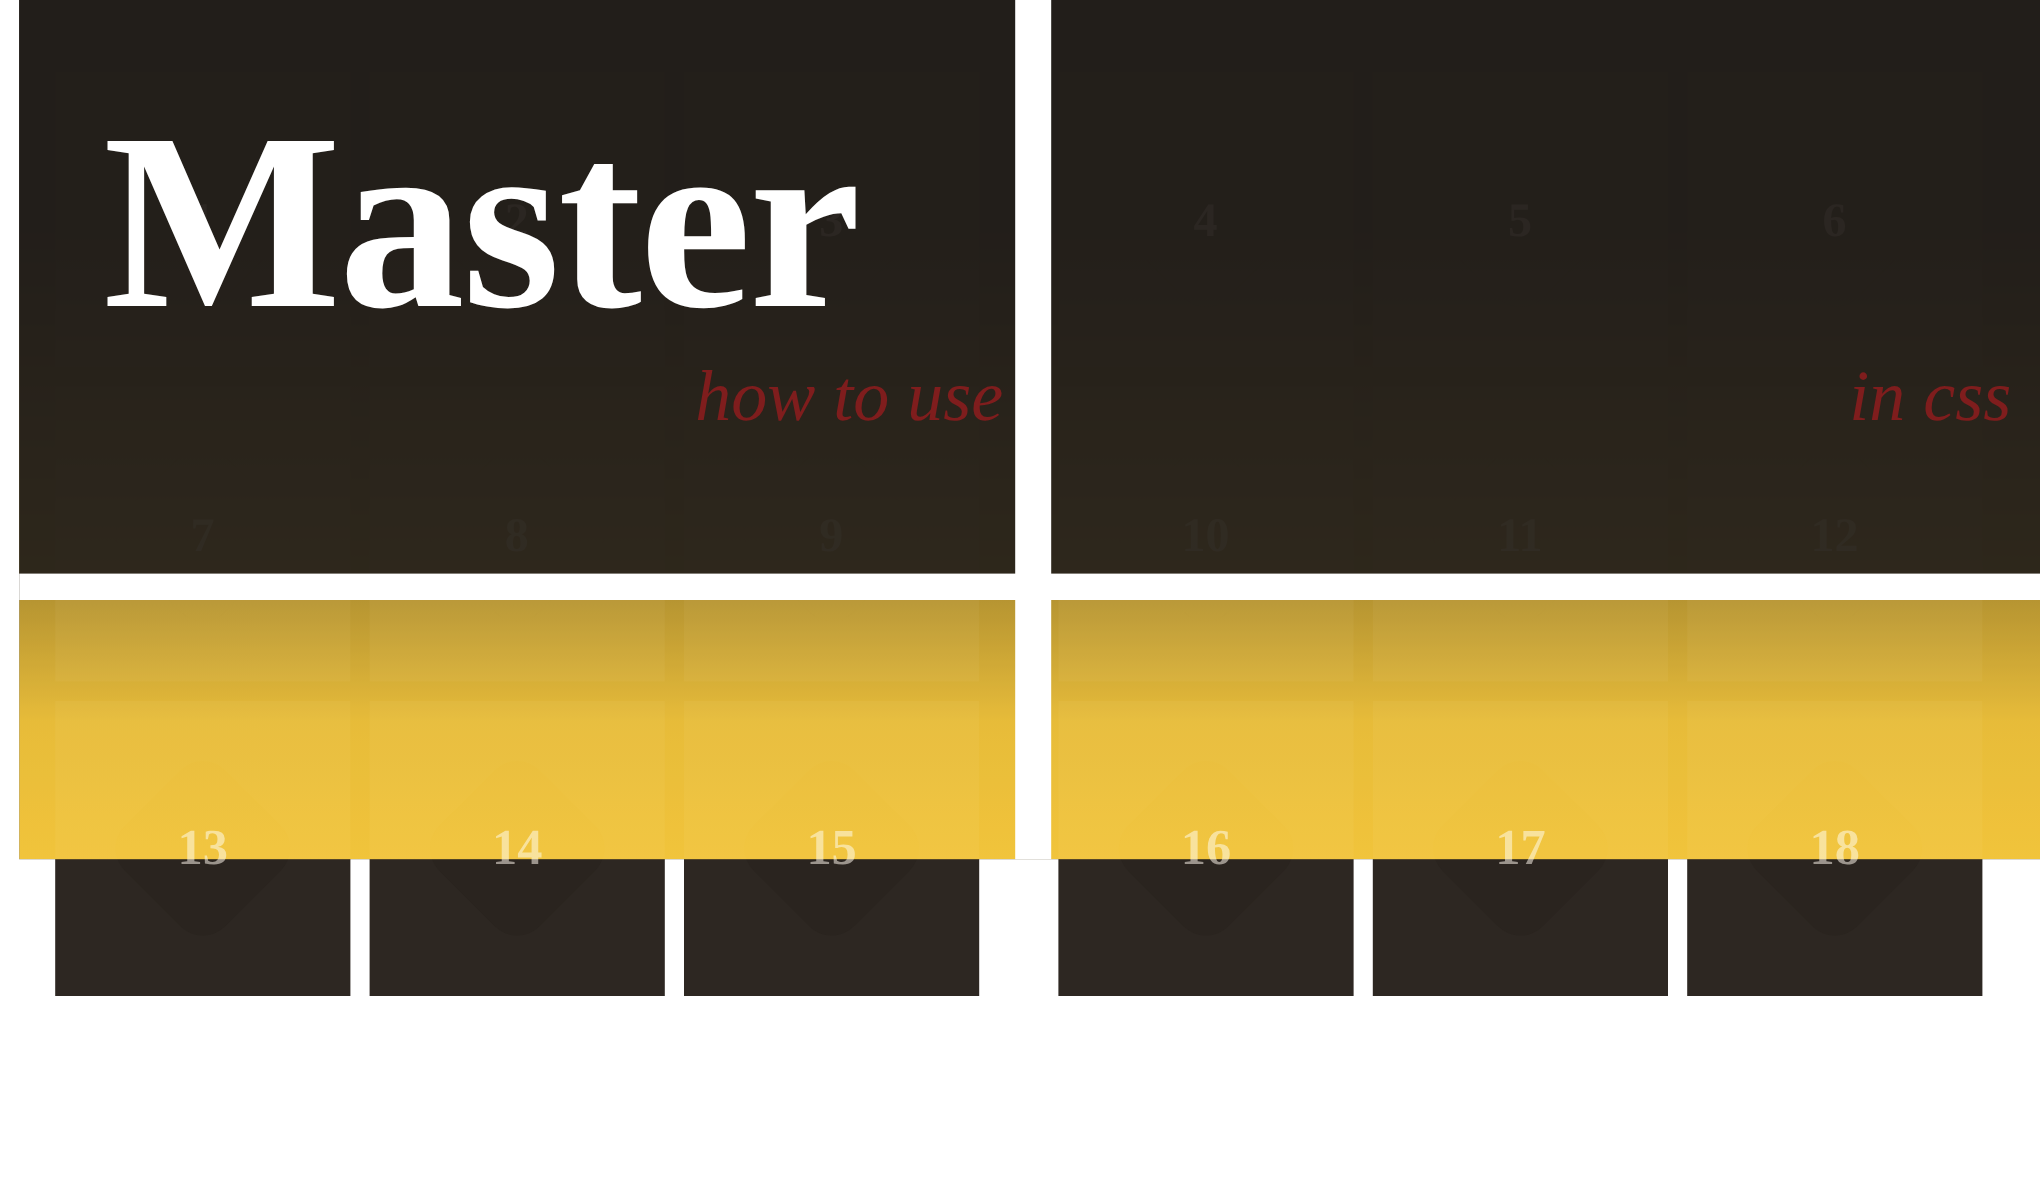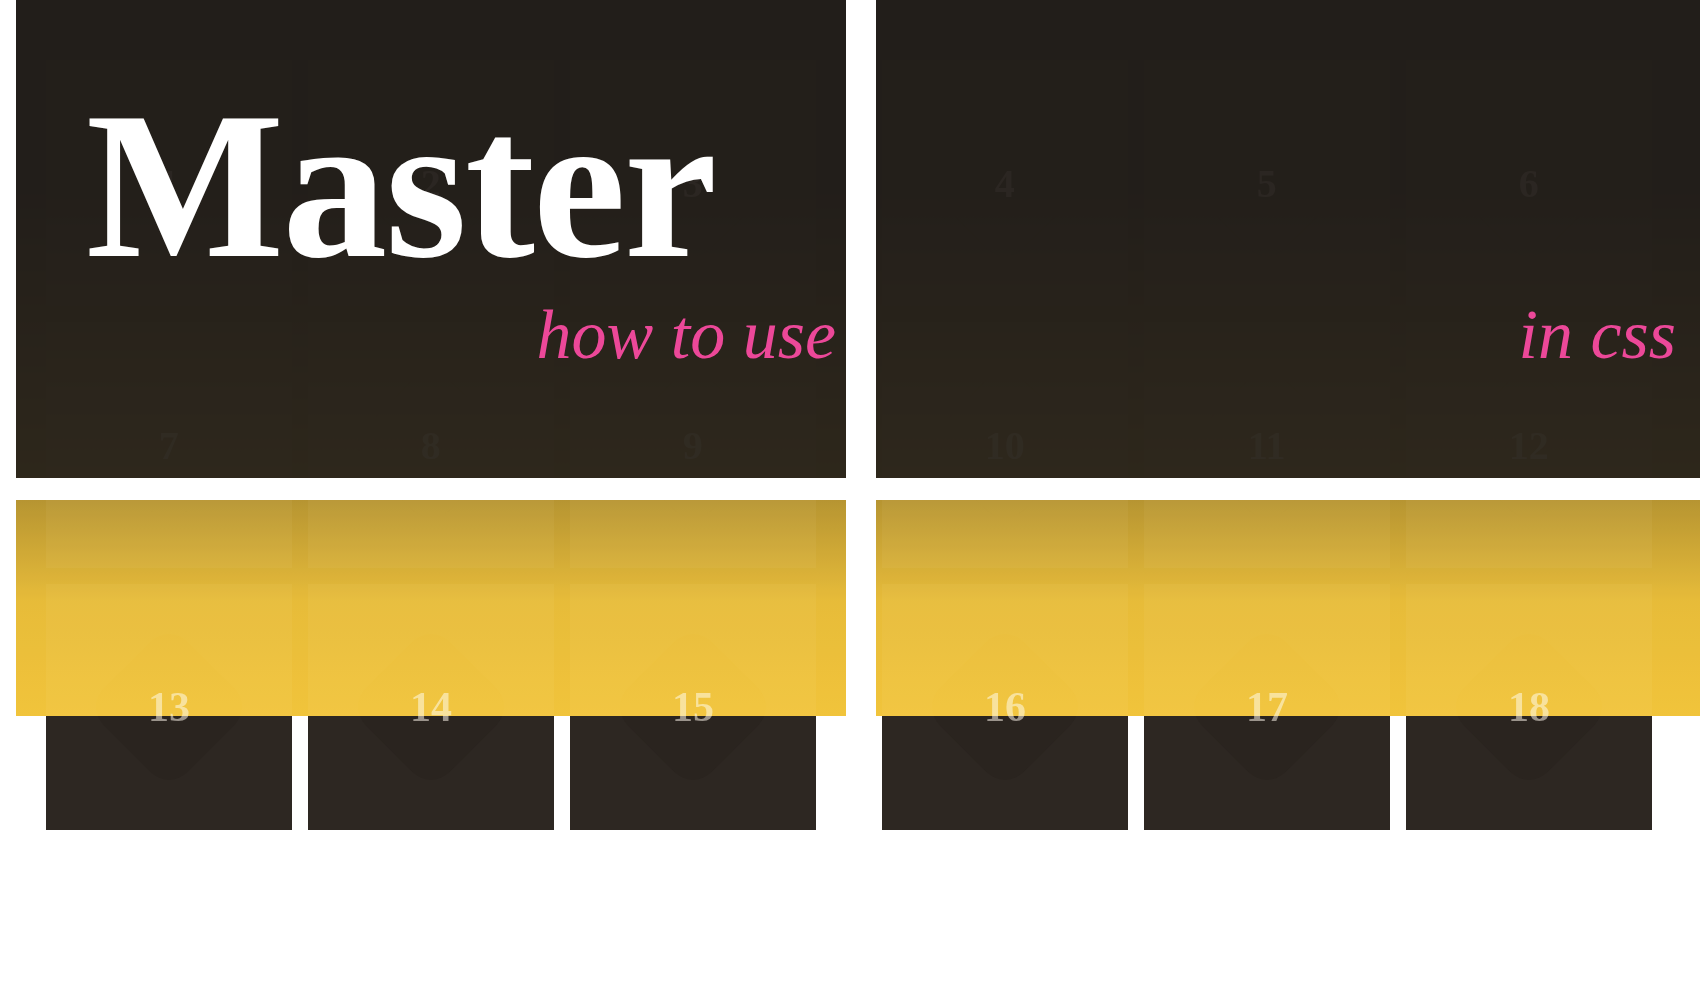--- a/index.html
+++ b/index.html
@@ -114,22 +114,22 @@
     font-family: Georgia, "Times New Roman", serif;
   }
   .big-serif {
     font-weight: bold;
     font-size: 210px;
     line-height: 1;
     letter-spacing: -2px;
   }
   .sub-italic {
     font-style: italic;
-    font-size: 70px;
-    color: #ec4899;
+    font-size: 60px;
+    color: #7f1d1d;
     line-height: 1;
   }
 
   #hl-master   { left: 70px;  top: 80px; }
   #hl-howto    { right: 880px; top: 300px; text-align: right; }
   #hl-flexbox  { left: 880px; top: 80px; }
   #hl-incss    { right: 40px; top: 300px; text-align: left; }
 
   
   .frame-dark {

